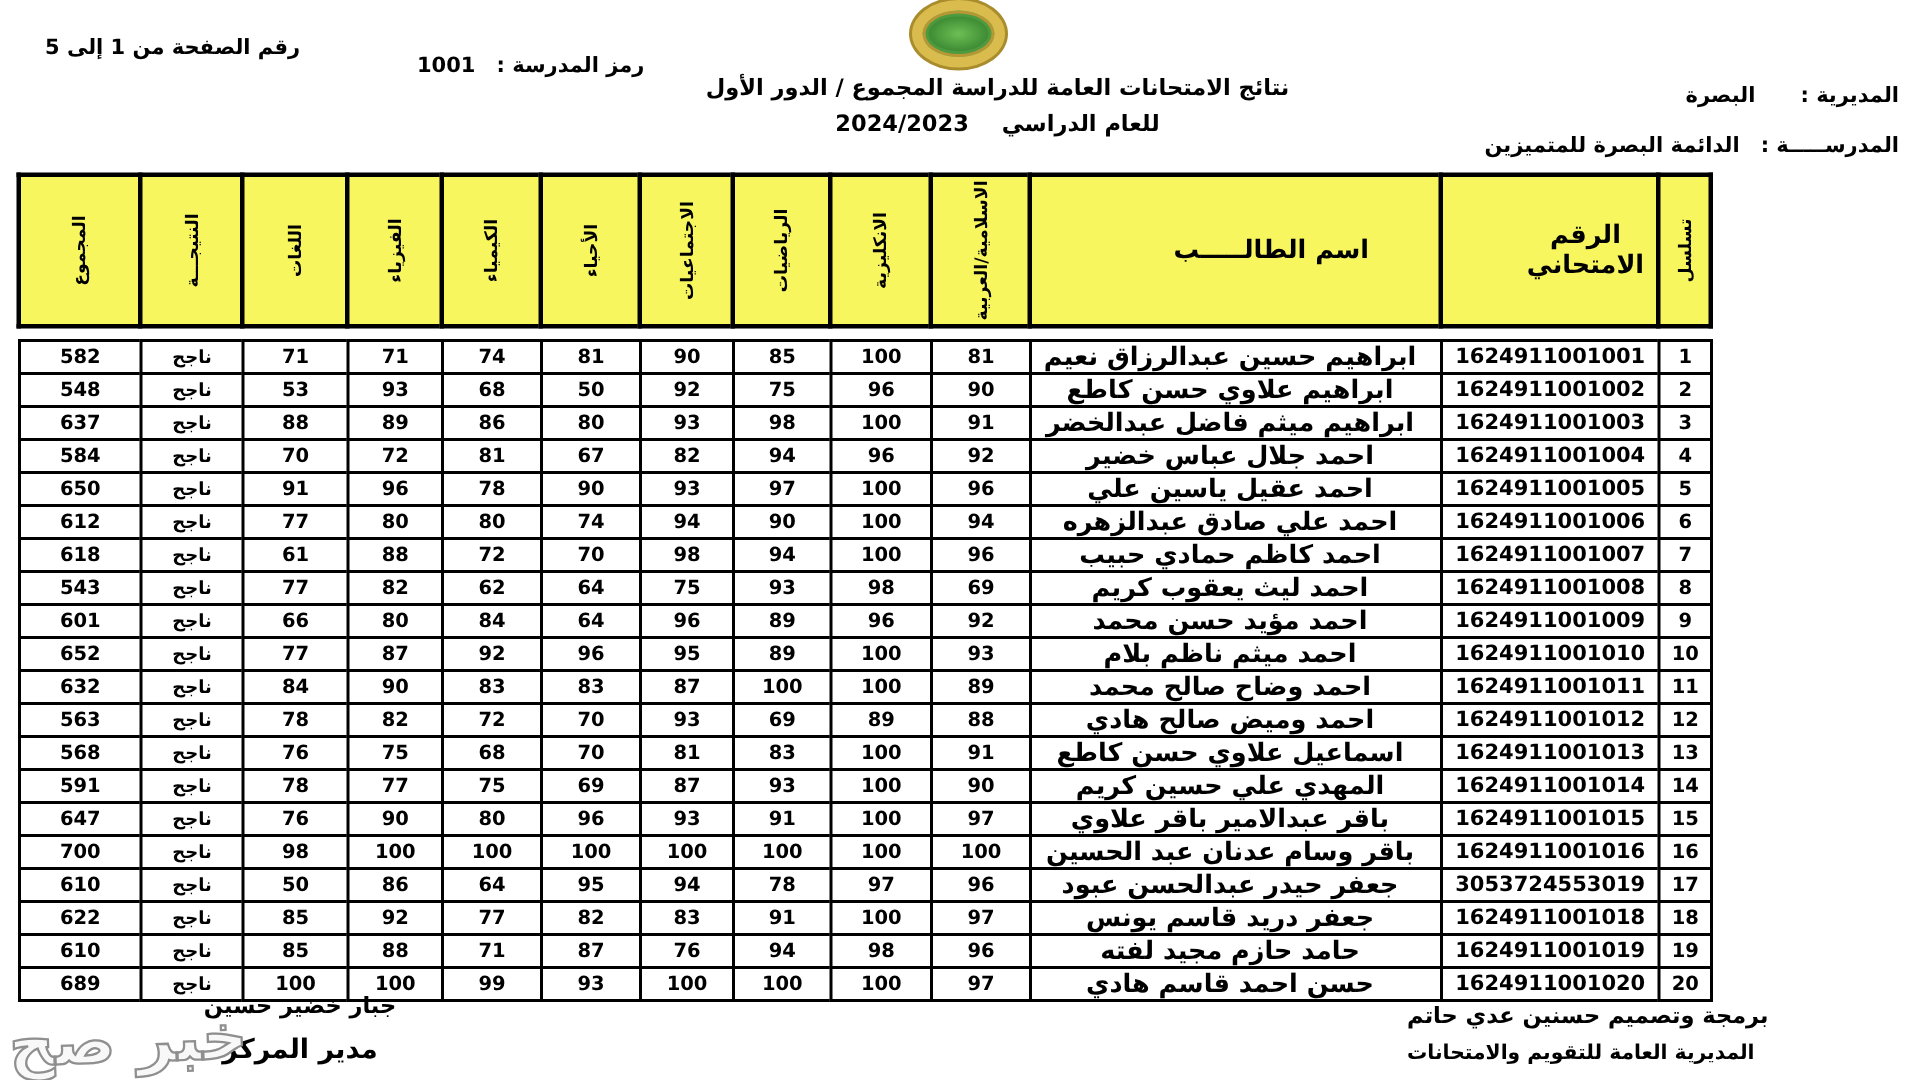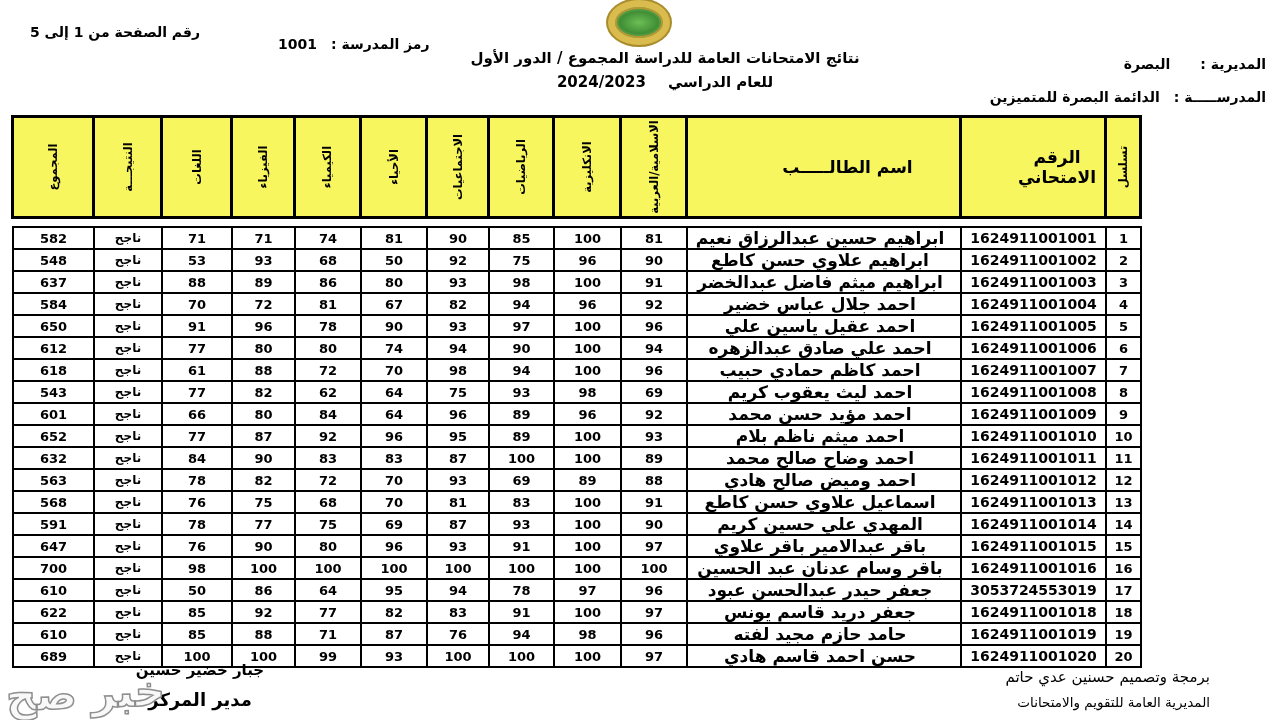--- a/index.html
+++ b/index.html
@@ -57,21 +57,21 @@
     padding:0 2px;
     white-space:nowrap; overflow:hidden;
   }
   .body-table td.cell-name   { padding-right:10px; font-size:17px; }
   .body-table td.cell-examno { font-size:14px; }
   .body-table td.cell-result { font-size:12px; }
   
   .foot-left  { position:absolute; left:60px;  bottom:10px; width:280px; text-align:center; font-weight:bold; }
   .foot-left .name  { font-size:15px; margin-bottom:10px; }
   .foot-left .title { font-size:18px; }
-  .foot-right { position:absolute; right:70px; bottom:10px; width:260px; text-align:right; font-weight:normal; }
+  .foot-right { position:absolute; right:82px; bottom:10px; width:260px; text-align:left; font-weight:bold; }
   .foot-right .name  { font-size:15px; margin-bottom:8px; }
   .foot-right .title { font-size:13.5px; }
   .watermark {
     position:absolute; left:6px; bottom:2px;
     font-size:42px; font-weight:bold;
     color:rgba(255,255,255,0.92);
     -webkit-text-stroke:1.5px #8f8f8f;
     text-shadow:0 0 1px #aaa;
     transform:rotate(-2deg);
     direction:rtl;

